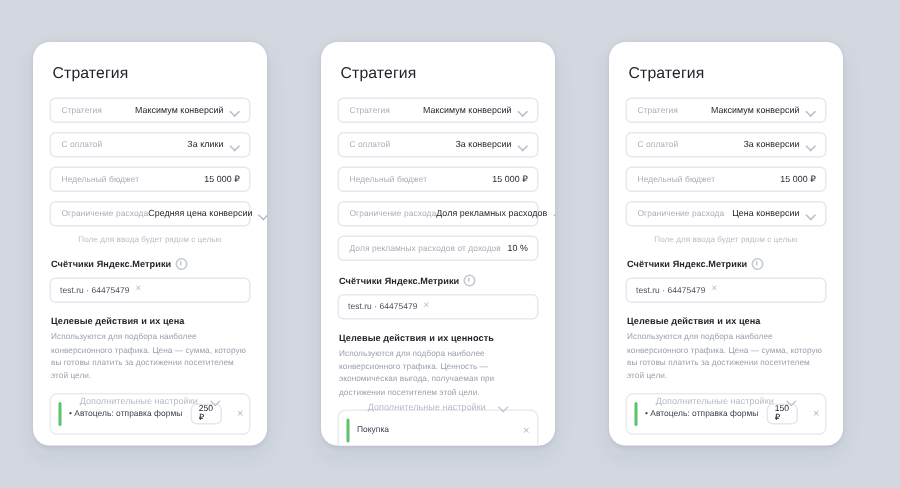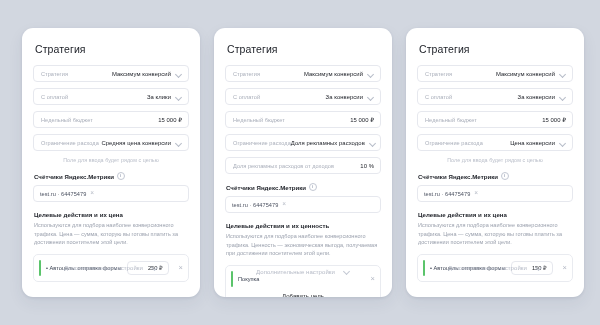--- a/index.html
+++ b/index.html
@@ -5,21 +5,21 @@
   html,body{margin:0;padding:0;}
   body{
     width:600px;height:325px;overflow:hidden;
     background:#d2d7e0;
     font-family:"Liberation Sans","DejaVu Sans",sans-serif;
     -webkit-font-smoothing:antialiased;
   }
   .stage{position:relative;width:600px;height:325px;}
 
   .card{
-    position:absolute;top:28px;width:178px;height:269px;
+    position:absolute;top:28px;width:156px;height:269px;
     background:#ffffff;border-radius:11px;
     box-shadow:0 1px 3px rgba(40,50,80,.10), 0 6px 16px rgba(40,50,80,.07);
     box-sizing:border-box;
     padding:12px 11px 0 11px;
     overflow:hidden;
   }
   #card-1{left:22px;}
   #card-2{left:214px;}
   #card-3{left:406px;}
 

